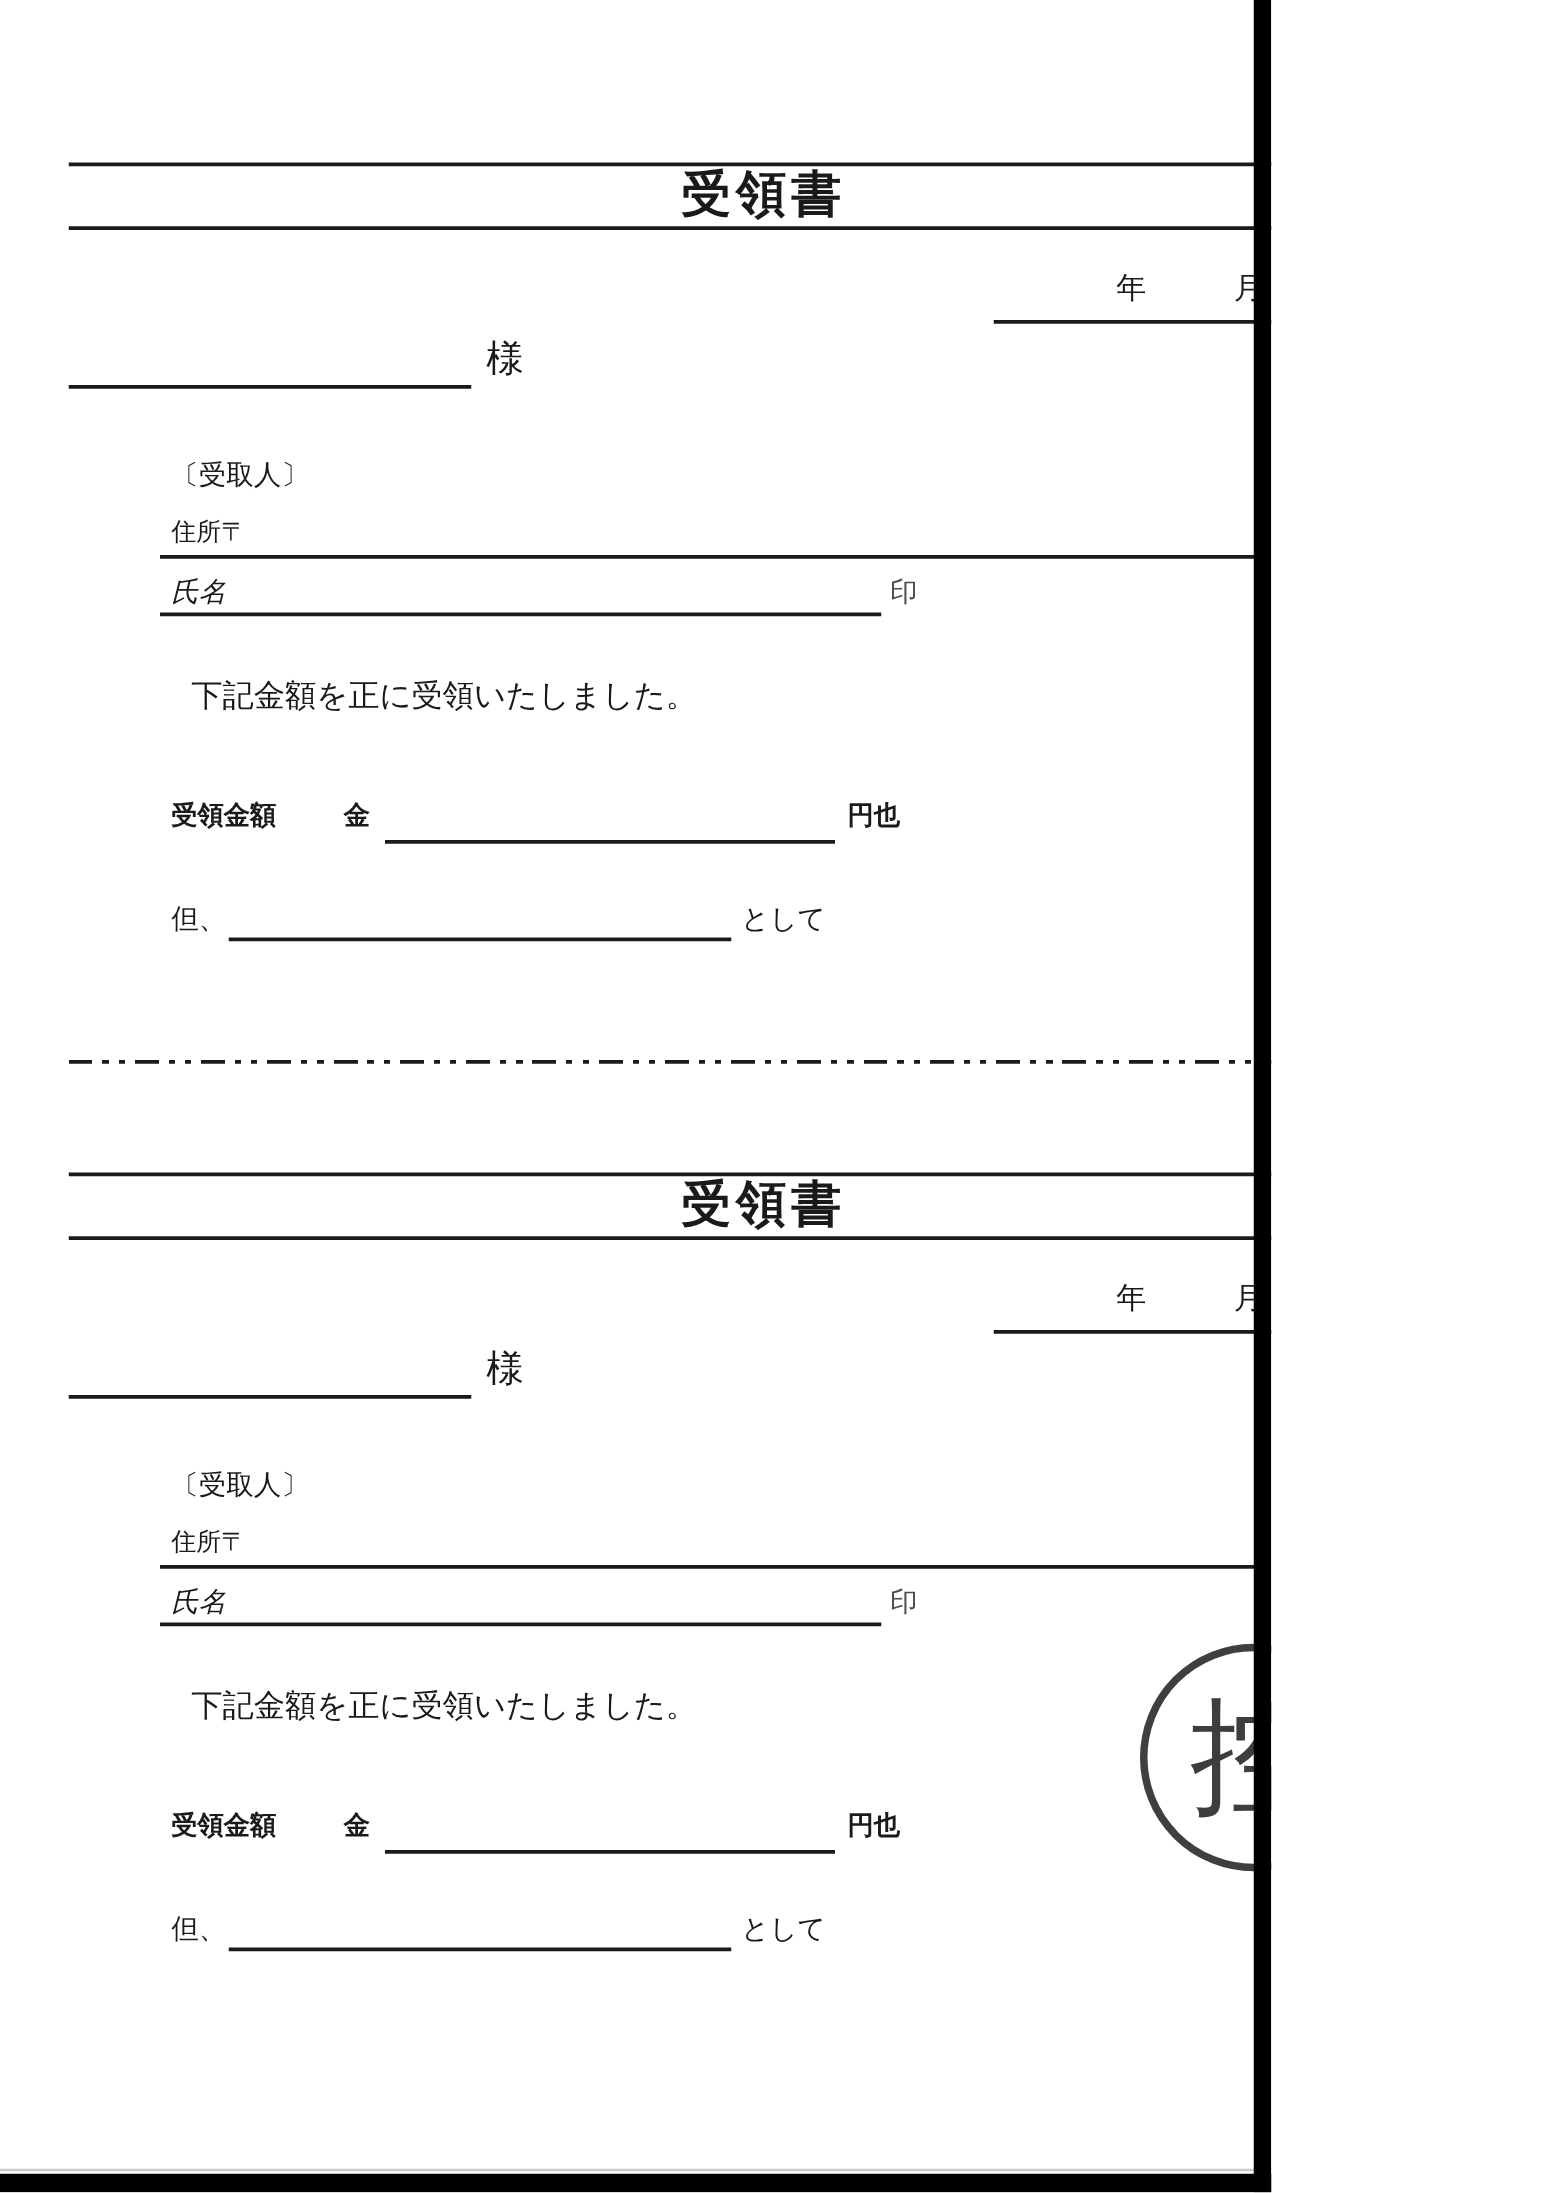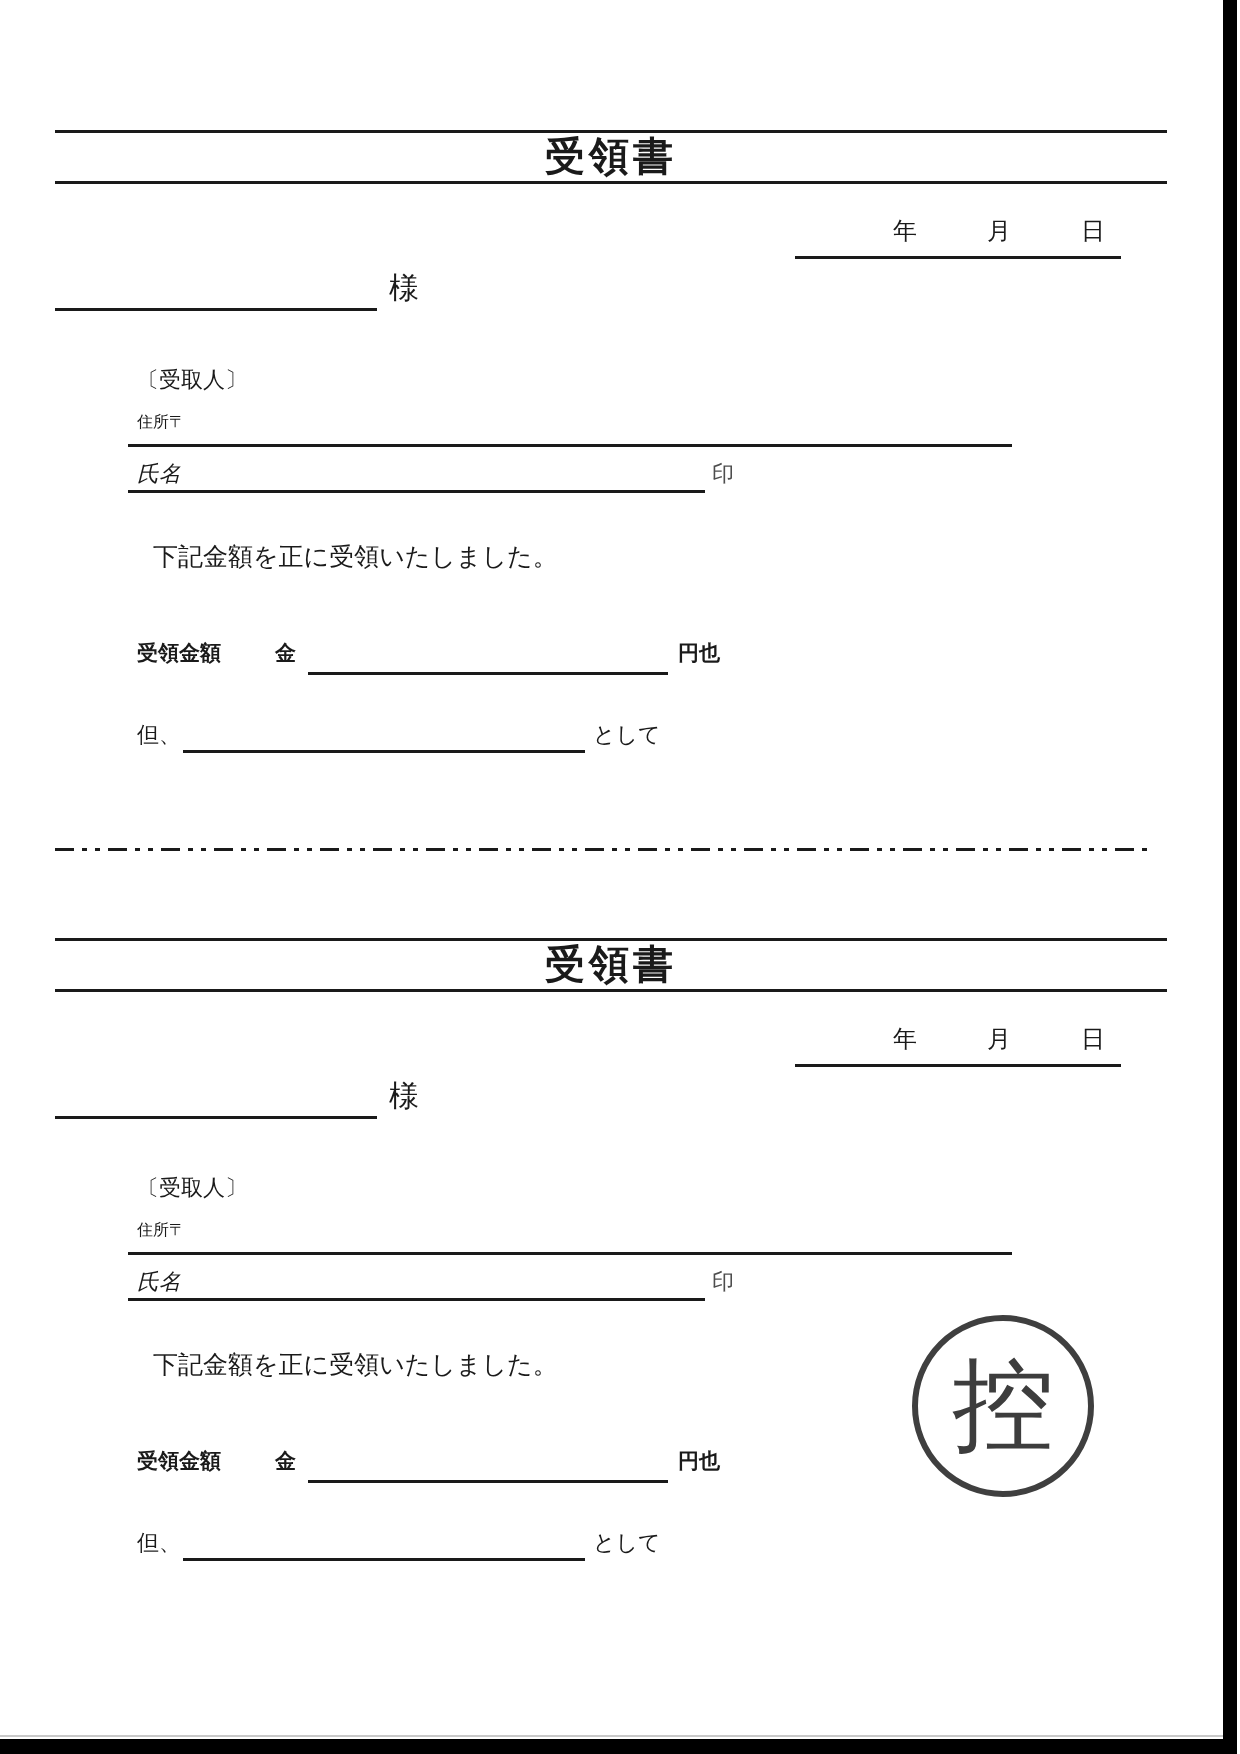--- a/index.html
+++ b/index.html
@@ -1,18 +1,18 @@
 <!DOCTYPE html>
 <html><head>
 <meta charset="utf-8">
 <style>
   html,body{margin:0;padding:0;background:#ffffff;}
   .page{
     position:relative;
-    width:1237px;height:1754px;
+    width:1017px;height:1754px;
     background:#ffffff;
     overflow:hidden;
     font-family:"Liberation Sans","DejaVu Sans",sans-serif;
     color:#1a1a1a;
   }
   .form{position:absolute;left:0;width:1226px;height:700px;}
   .form.original{top:110px;}
   .form.copy{top:918px;}
 
   .rule{position:absolute;left:55px;width:1112px;height:3px;background:#1a1a1a;}
@@ -30,21 +30,21 @@
     font-size:24px;line-height:30px;
   }
   .addressee-row{
     position:absolute;top:152px;left:55px;
     display:flex;align-items:flex-end;gap:12px;font-size:30px;
   }
   .addressee-blank{width:322px;height:46px;border-bottom:3px solid #1a1a1a;}
   .addressee-suffix{line-height:46px;}
 
   .recipient-label{position:absolute;top:255px;left:137px;font-size:22px;text-align:center;}
-  .address-label{position:absolute;top:302px;left:137px;font-size:16px;}
+  .address-label{position:absolute;top:302px;left:137px;font-size:20px;}
   .address-line{position:absolute;top:334px;left:128px;width:884px;height:3px;background:#1a1a1a;}
   .name-label{position:absolute;top:349px;left:137px;font-size:22px;font-style:italic;}
   .name-line{position:absolute;top:380px;left:128px;width:577px;height:3px;background:#1a1a1a;}
   .seal-label{position:absolute;top:349px;left:712px;font-size:22px;color:#4d4d4d;}
 
   .statement{position:absolute;top:430px;left:137px;font-size:25px;margin-left:16px;}
 
   .amount-row{
     position:absolute;top:518px;left:137px;
     display:flex;align-items:flex-end;

